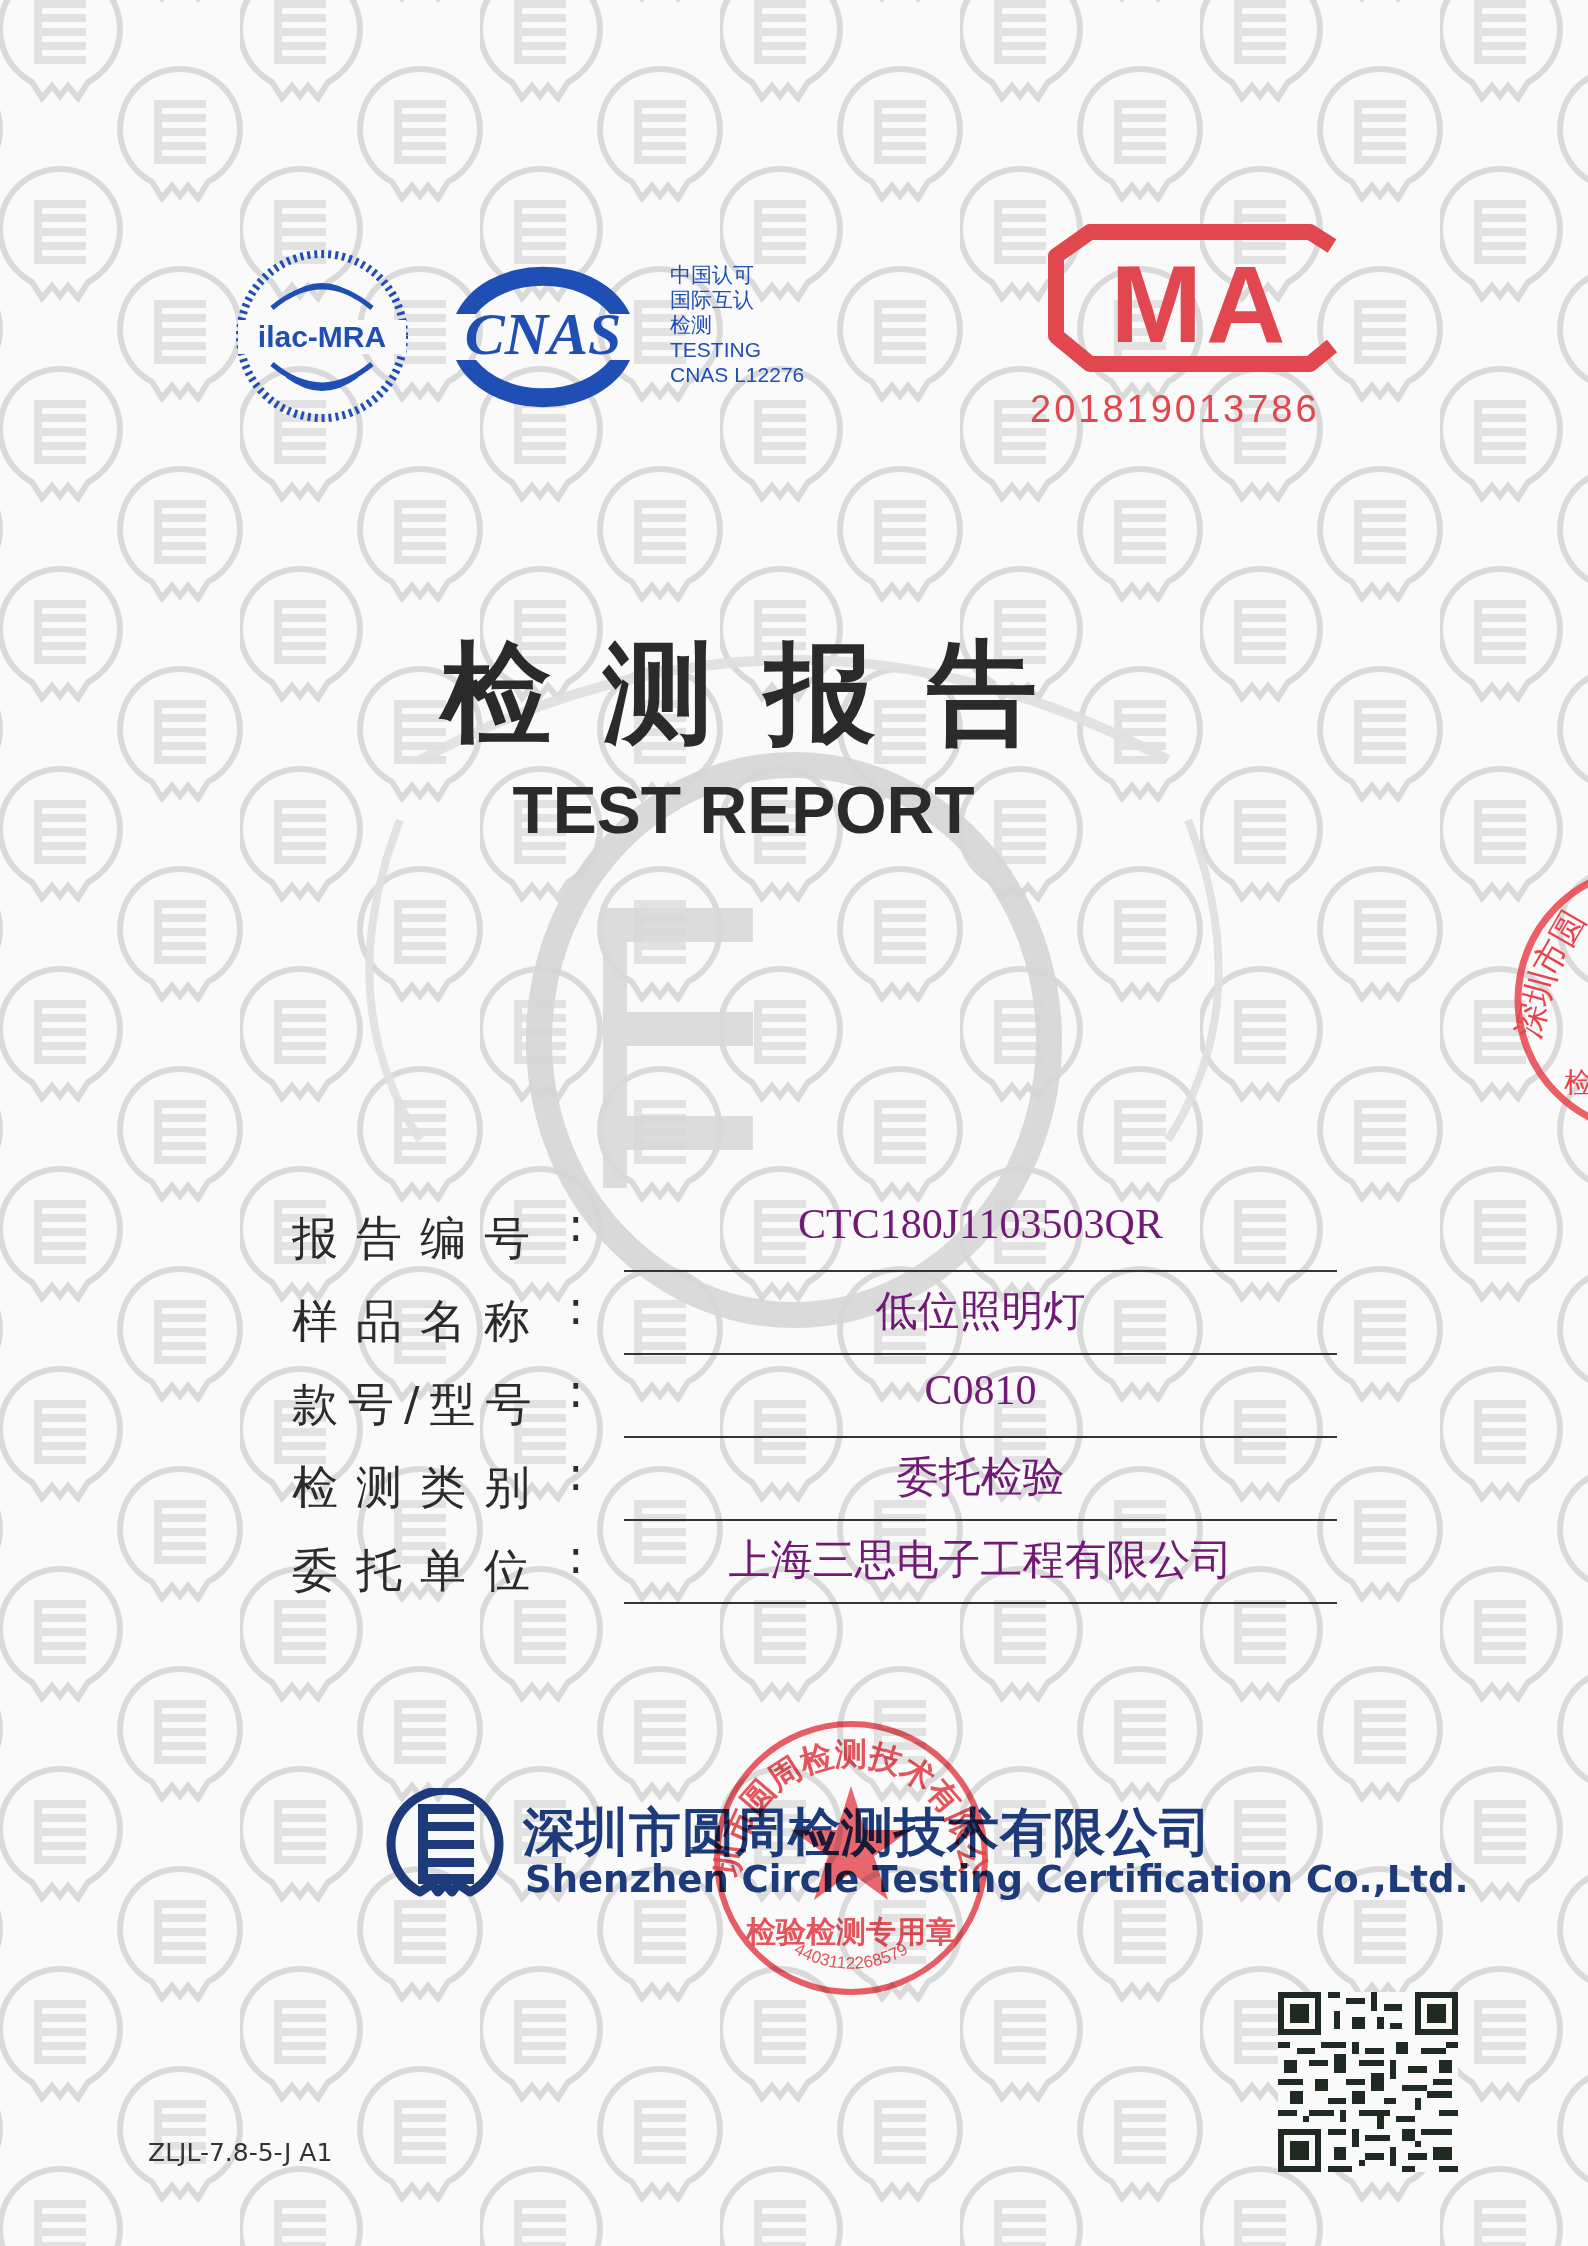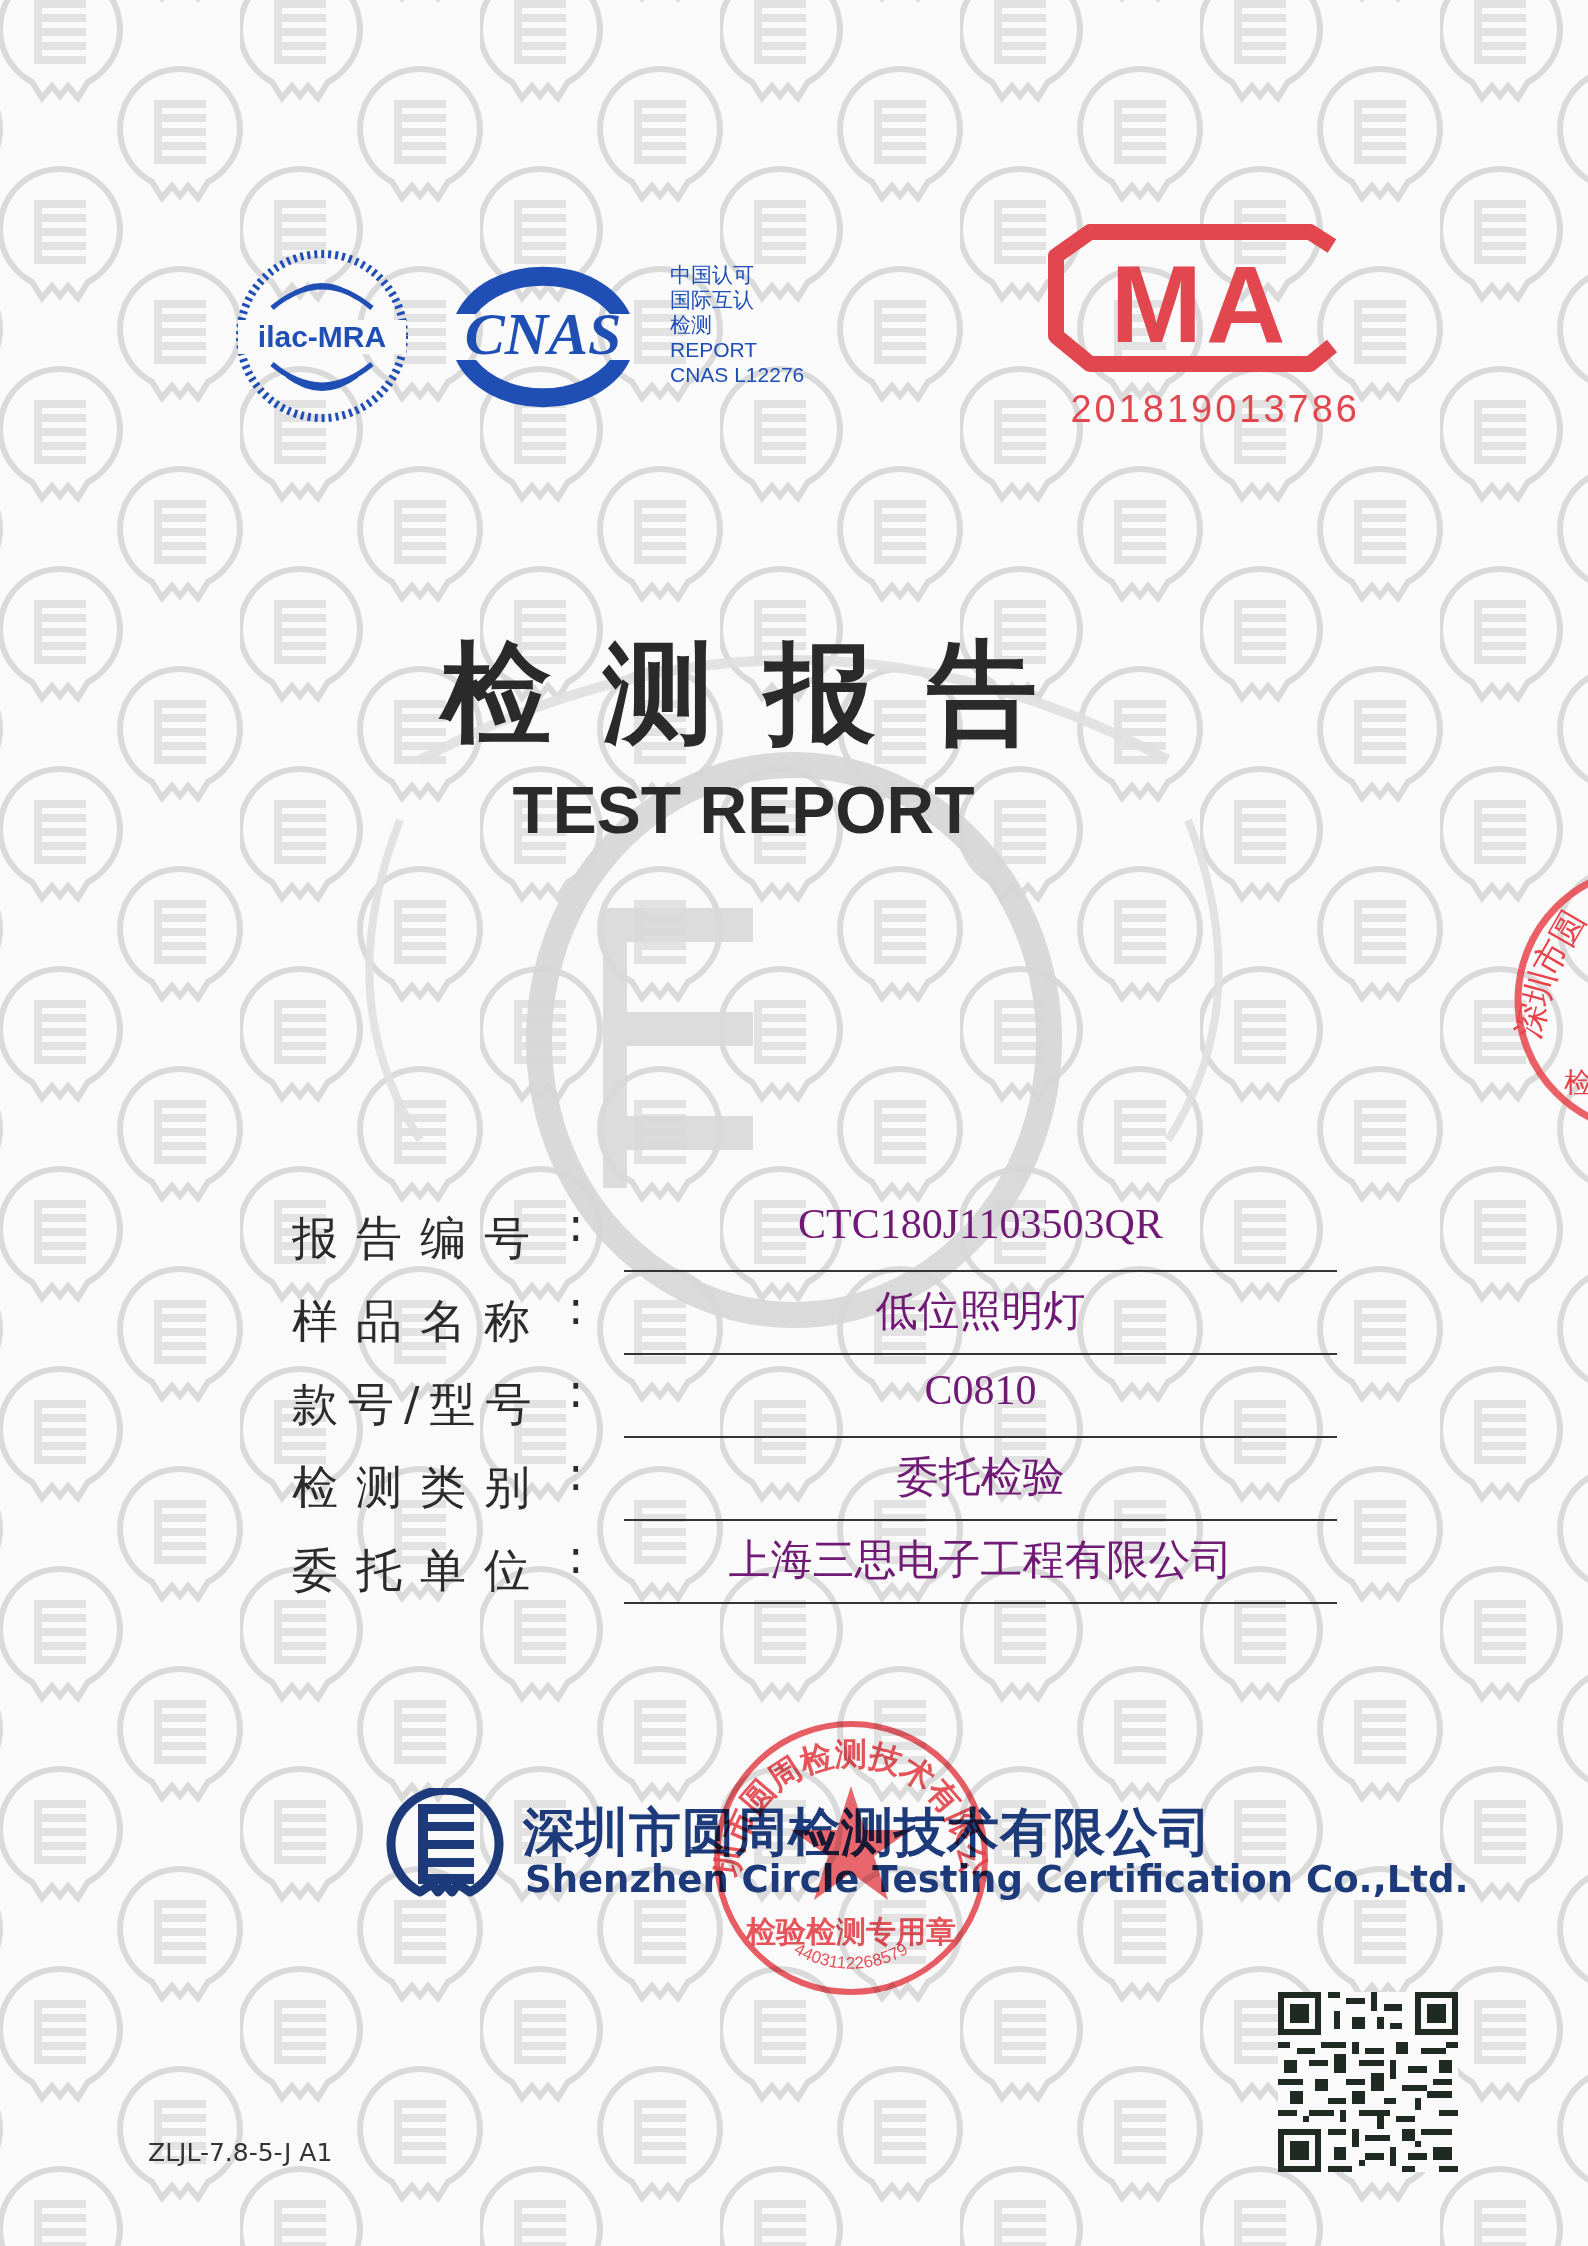--- a/index.html
+++ b/index.html
@@ -15,21 +15,21 @@
   .z2 { z-index: 2; }
   .z3 { z-index: 3; }
 
   
   .cnas-text {
     left: 670px; top: 262px; font-size: 21px; line-height: 25px; color: #1f4fb5;
     font-family: "Liberation Sans", sans-serif;
   }
   .cnas-text div { white-space: nowrap; }
   .cma-number {
-    left: 1030px; top: 388px; width: 330px; text-align: right;
+    left: 1030px; top: 388px; width: 330px; text-align: left;
     font-family: "Liberation Sans", sans-serif; font-size: 38px; letter-spacing: 3px; color: #e2474f;
   }
 
   
   .title-cn {
     left: 0; width: 1478px; top: 620px; text-align: center;
     font-size: 110px; font-weight: bold; letter-spacing: 52px; text-indent: 52px;
     color: #2a2a2a; font-family: "DejaVu Sans", sans-serif;
   }
   .title-en {
@@ -115,21 +115,21 @@
 <svg class="abs z1" style="left:438px; top:262px;" width="210" height="150" viewBox="0 0 210 150">
   <path d="M18,52 A92,70 0 0 1 192,52 L172,52 A78,58 0 0 0 38,52 Z" fill="#1f4fb5"></path>
   <path d="M18,98 A92,70 0 0 0 192,98 L172,98 A78,58 0 0 1 38,98 Z" fill="#1f4fb5"></path>
   <text x="105" y="92" text-anchor="middle" font-family="Liberation Serif, serif" font-style="italic" font-size="60" font-weight="bold" fill="#1f4fb5">CNAS</text>
 </svg>
 
 <div class="abs z1 cnas-text">
   <div>中国认可</div>
   <div>国际互认</div>
   <div>检测</div>
-  <div>REPORT</div>
+  <div>TESTING</div>
   <div>CNAS L12276</div>
 </div>
 
 <svg class="abs z1" style="left:1040px; top:216px;" width="316" height="170" viewBox="0 0 316 170">
   <path d="M292,30 L270,16 L50,16 L16,40 L16,120 L50,148 L270,148 L292,130" fill="none" stroke="#e2474f" stroke-width="16" stroke-linejoin="round"></path>
   <text x="160" y="126" text-anchor="middle" font-family="Liberation Sans, sans-serif" font-size="110" font-weight="bold" fill="#e2474f" letter-spacing="4">MA</text>
 </svg>
 <div class="abs z1 cma-number">201819013786</div>
 
 <div class="abs z1 title-cn">检测报告</div>

